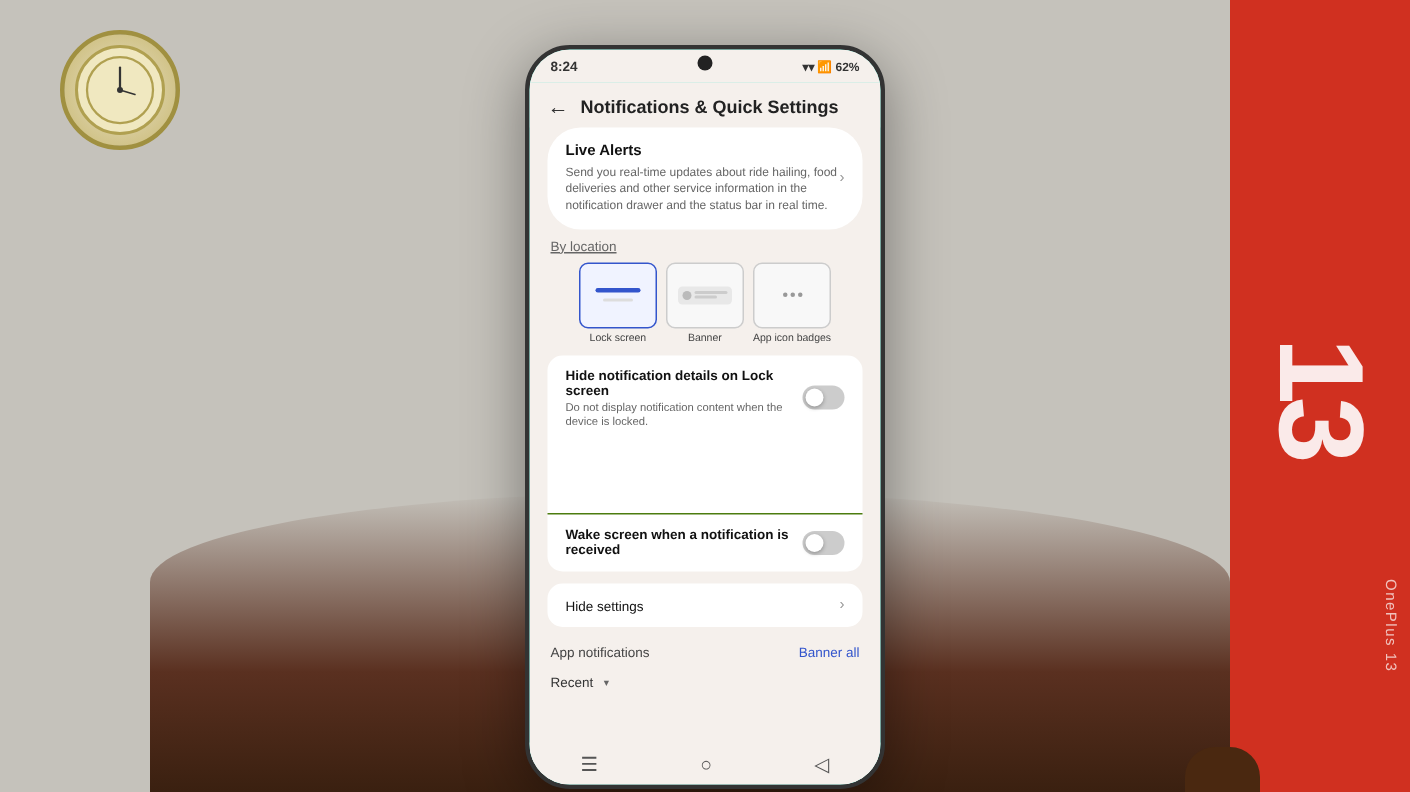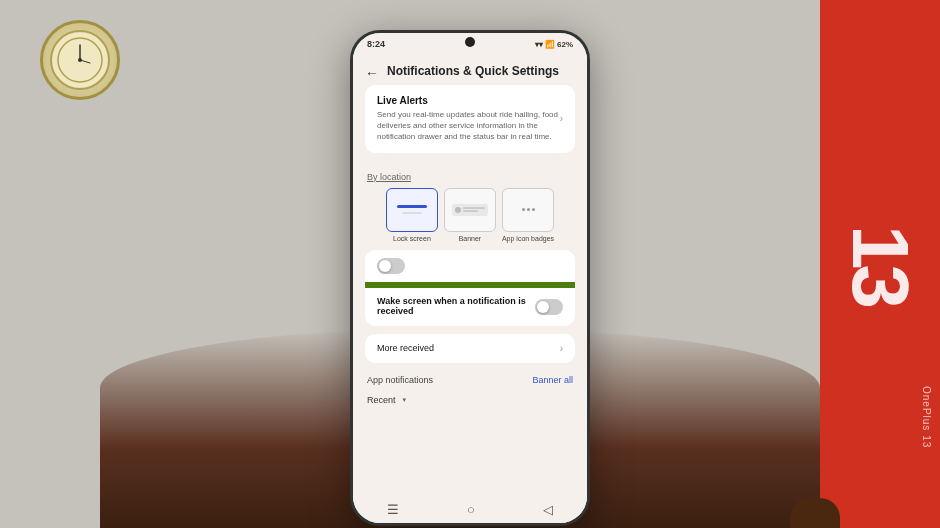--- a/index.html
+++ b/index.html
@@ -179,23 +179,23 @@
     }
 
     
     .content {
       padding: 0 12px;
     }
 
     
     .section-card {
       background: white;
-      border-radius: 10px;
+      border-radius: 22px;
       padding: 10px 12px;
-      margin-bottom: 19px;
+      margin-bottom: 6px;
     }
     .section-title {
       font-size: 10px;
       font-weight: 700;
       color: #111;
       margin-bottom: 3px;
     }
     .section-desc {
       font-size: 8px;
       color: #666;
@@ -279,21 +279,22 @@
       border-radius: 10px;
       margin-bottom: 8px;
     }
     .toggle-row {
       display: flex;
       align-items: center;
       justify-content: space-between;
       padding: 8px 12px;
     }
     .toggle-row + .toggle-row {
-      border-top: 6px solid #4d7c0f;
+      border-top: 1px solid #4d7c0f;
+      margin-top: 48px;
     }
     .toggle-text {
       flex: 1;
       padding-right: 8px;
     }
     .toggle-title {
       font-size: 9px;
       font-weight: 600;
       color: #111;
       margin-bottom: 2px;
@@ -496,38 +497,42 @@
               </div>
               <span class="notif-label">App icon badges</span>
             </div>
 
           </div>
         </div>
 
         <div class="toggle-section">
 
           <div class="toggle-row">
+            <div class="toggle-text">
+              <div class="toggle-title">Hide notification details on Lock screen</div>
+              <div class="toggle-desc">Do not display notification content when the device is locked.</div>
+            </div>
             <div class="toggle-switch">
               <div class="toggle-knob"></div>
             </div>
           </div>
 
           <div class="toggle-row">
             <div class="toggle-text">
               <div class="toggle-title">Wake screen when a notification is received</div>
             </div>
             <div class="toggle-switch">
               <div class="toggle-knob"></div>
             </div>
           </div>
         </div>
 
         <div class="more-settings-card">
           <div class="more-settings-row">
-            <span class="more-settings-label">More received</span>
+            <span class="more-settings-label">Hide settings</span>
             <span class="chevron-right">›</span>
           </div>
         </div>
 
         <div class="app-notif-header">
           <span class="app-notif-title">App notifications</span>
           <span class="manage-all">Banner all</span>
         </div>
 
         <div class="recent-row">

